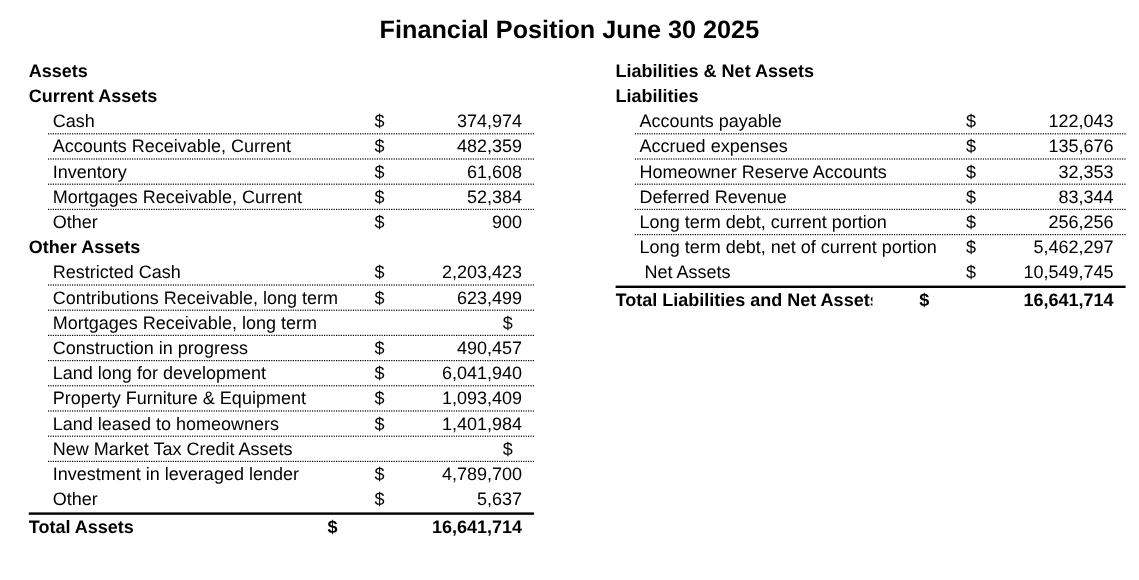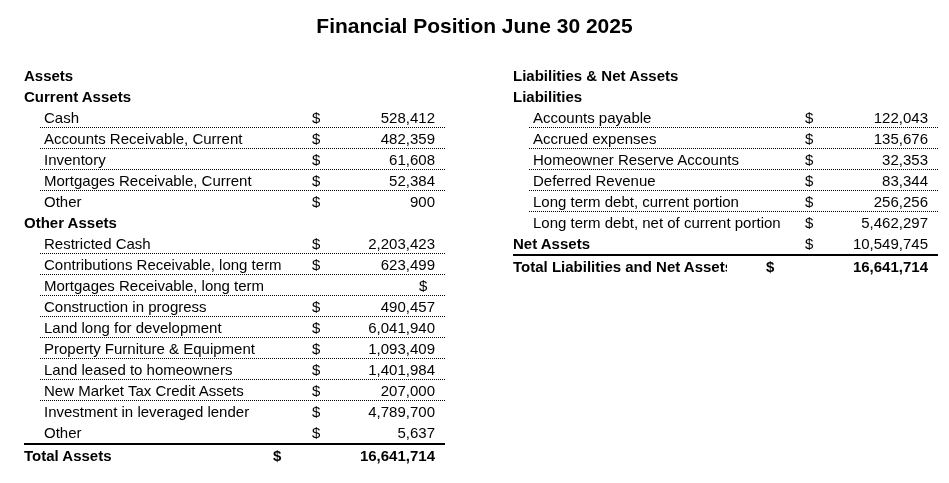--- a/index.html
+++ b/index.html
@@ -1,48 +1,48 @@
 <!DOCTYPE html>
 <html><head>
 <meta charset="utf-8">
 <style>
   html, body { margin:0; padding:0; background:#ffffff; }
   body { font-family:"Liberation Sans", sans-serif; color:#000; }
   .page { position:relative; width:949px; height:483px; background:#fff; overflow:hidden;border-radius:31px; }
   .title { position:absolute; top:14px; left:0; width:100%; text-align:center;
            font-size:21px; font-weight:bold; letter-spacing:0; }
-  .col { position:absolute; top:65px; font-size:15px; line-height:21px; }
+  .col { position:absolute; top:49px; font-size:15px; line-height:21px; }
   .col-left  { left:24px;  width:421px; }
   .col-right { left:513px; width:425px; }
   .hdr { font-weight:bold; height:21px; white-space:nowrap; }
   .row { position:relative; display:flex; height:21px; box-sizing:border-box; white-space:nowrap; }
   .row .lbl { flex:1; padding-left:20px; overflow:hidden; }
   .row .cur { width:26px; }
   .row .val { width:97px; text-align:right; padding-right:10px; }
   .row.underline::after { content:""; position:absolute; left:16px; right:0; bottom:0;
                           border-bottom:1px dotted #000; }
   .section-hdr { font-weight:bold; height:21px; white-space:nowrap; }
   .row.flush .lbl { padding-left:0; }
-  .row.bold-label .lbl { font-weight:bold; }
+  .row.bold-label .lbl { font-weight:normal;margin-left:24px; }
   .row.total { font-weight:bold; border-top:2px solid #000;gap:39px; }
 </style>
 </head>
 <body>
 
 <div class="page">
   <div class="title">Financial Position June 30 2025</div>
 
   <div class="col col-left">
     <div class="hdr">Assets</div>
     <div id="assets-body">
         <div class="section-hdr">Current Assets</div>
         <div class="row  underline">
           <span class="lbl">Cash</span>
           <span class="cur">$</span>
-          <span class="val">528,412</span>
+          <span class="val">374,974</span>
         </div>
         <div class="row  underline">
           <span class="lbl">Accounts Receivable, Current</span>
           <span class="cur">$</span>
           <span class="val">482,359</span>
         </div>
         <div class="row  underline">
           <span class="lbl">Inventory</span>
           <span class="cur">$</span>
           <span class="val">61,608</span>
@@ -88,21 +88,20 @@
           <span class="val">1,093,409</span>
         </div>
         <div class="row  underline">
           <span class="lbl">Land leased to homeowners</span>
           <span class="cur">$</span>
           <span class="val">1,401,984</span>
         </div>
         <div class="row  underline">
           <span class="lbl">New Market Tax Credit Assets</span>
           <span class="cur">$</span>
-          <span class="val">207,000</span>
         </div>
         <div class="row">
           <span class="lbl">Investment in leveraged lender</span>
           <span class="cur">$</span>
           <span class="val">4,789,700</span>
         </div>
         <div class="row">
           <span class="lbl">Other</span>
           <span class="cur">$</span>
           <span class="val">5,637</span>

